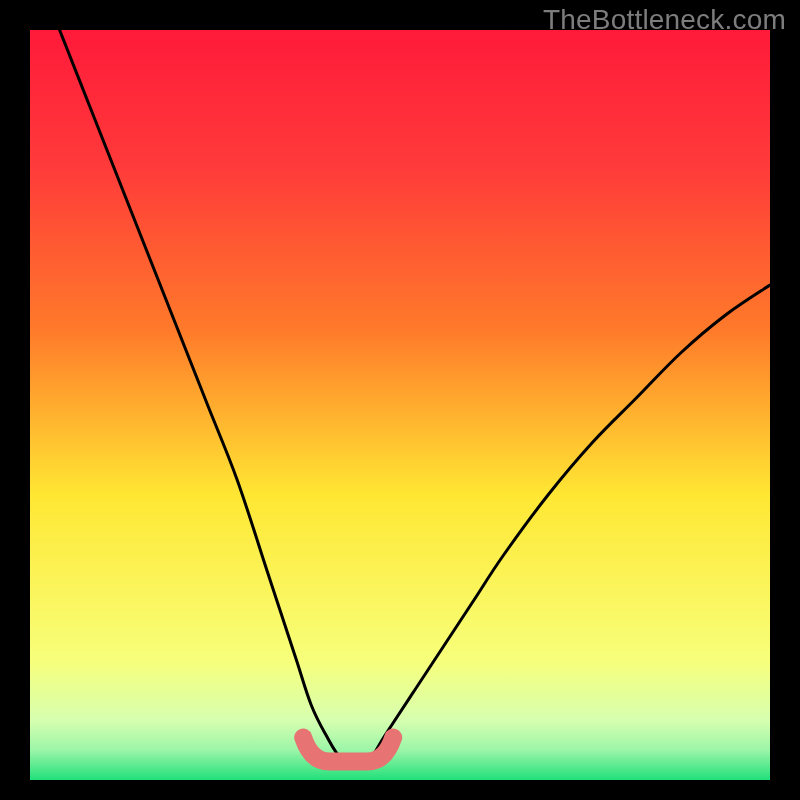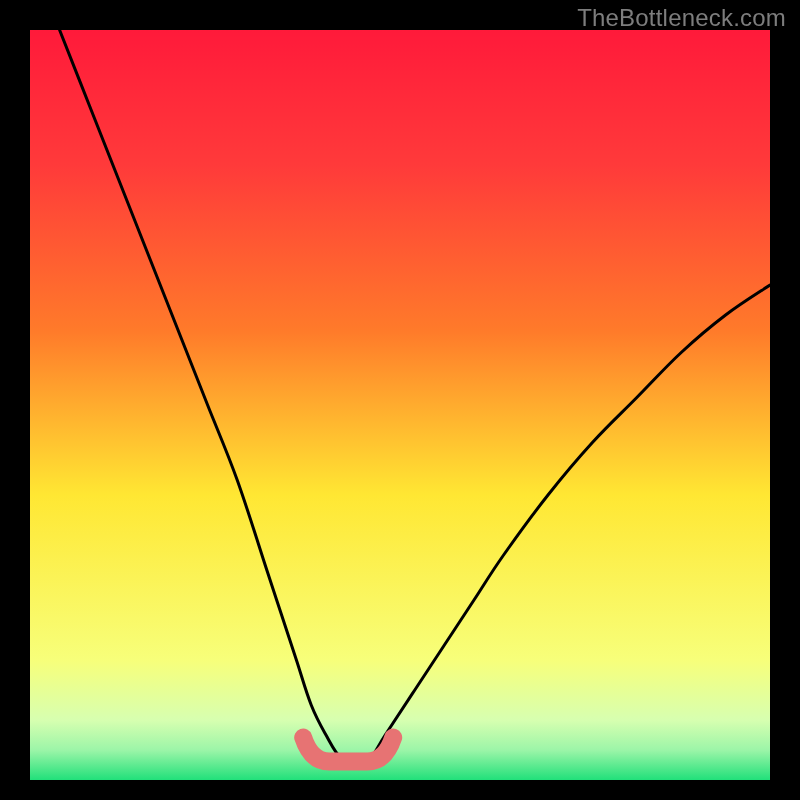--- a/index.html
+++ b/index.html
@@ -15,21 +15,21 @@
     position: relative;
     width: 800px;
     height: 800px;
     background: #000;
   }
   .watermark {
     position: absolute;
     top: 4px;
     right: 14px;
     color: #7d7d7d;
-    font-size: 24px;
+    font-size: 28px;
     font-weight: 500;
     z-index: 20;
     letter-spacing: 0.2px;
   }
   svg {
     position: absolute;
     top: 0;
     left: 0;
   }
 </style>

